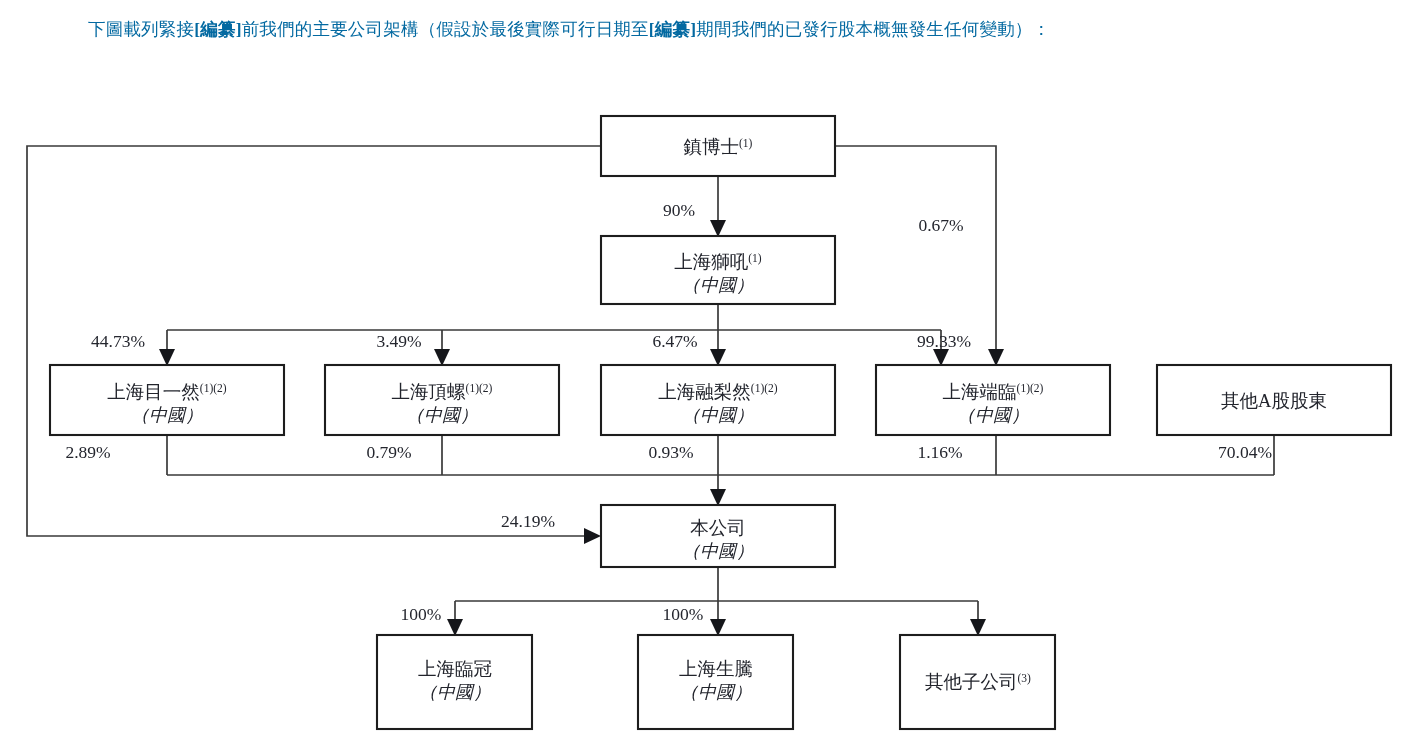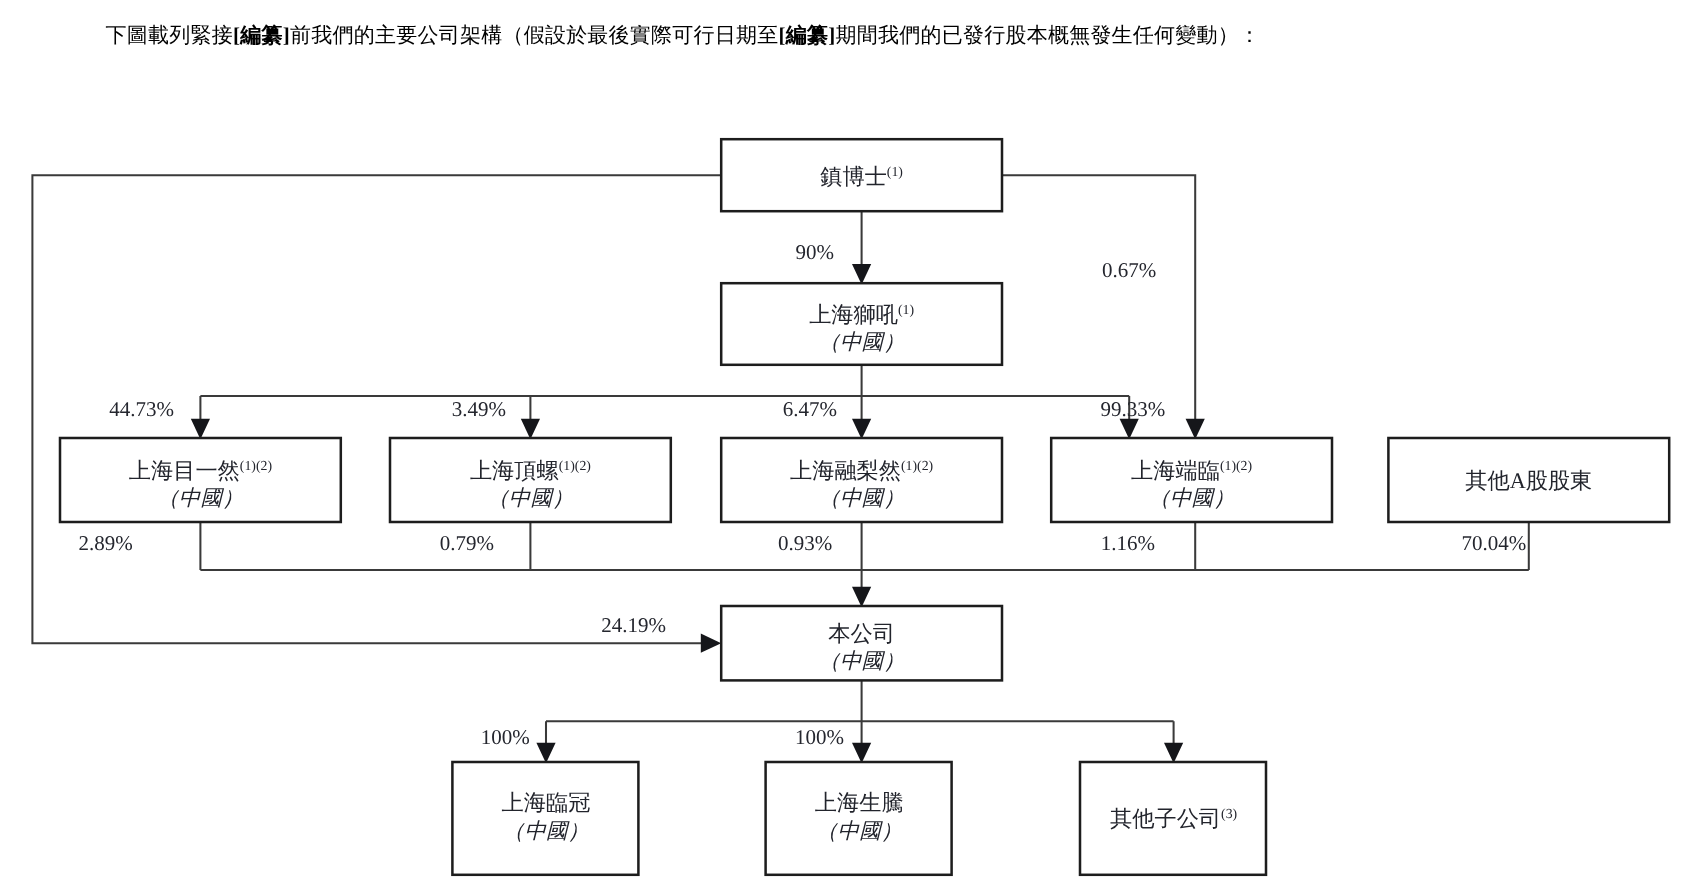--- a/index.html
+++ b/index.html
@@ -17,21 +17,21 @@
   }
   #caption {
     position: absolute;
     left: 88px;
     top: 16px;
     width: 1270px;
     font-size: 17.5px;
     line-height: 1.5;
     letter-spacing: 0.2px;
     white-space: nowrap;
-    color: #000000;
+    color: #0369a1;
   }
   #caption .bracket-term {
     font-weight: bold;
   }
   #chart-area {
     position: absolute;
     left: 0;
     top: 0;
     width: 1416px;
     height: 745px;

